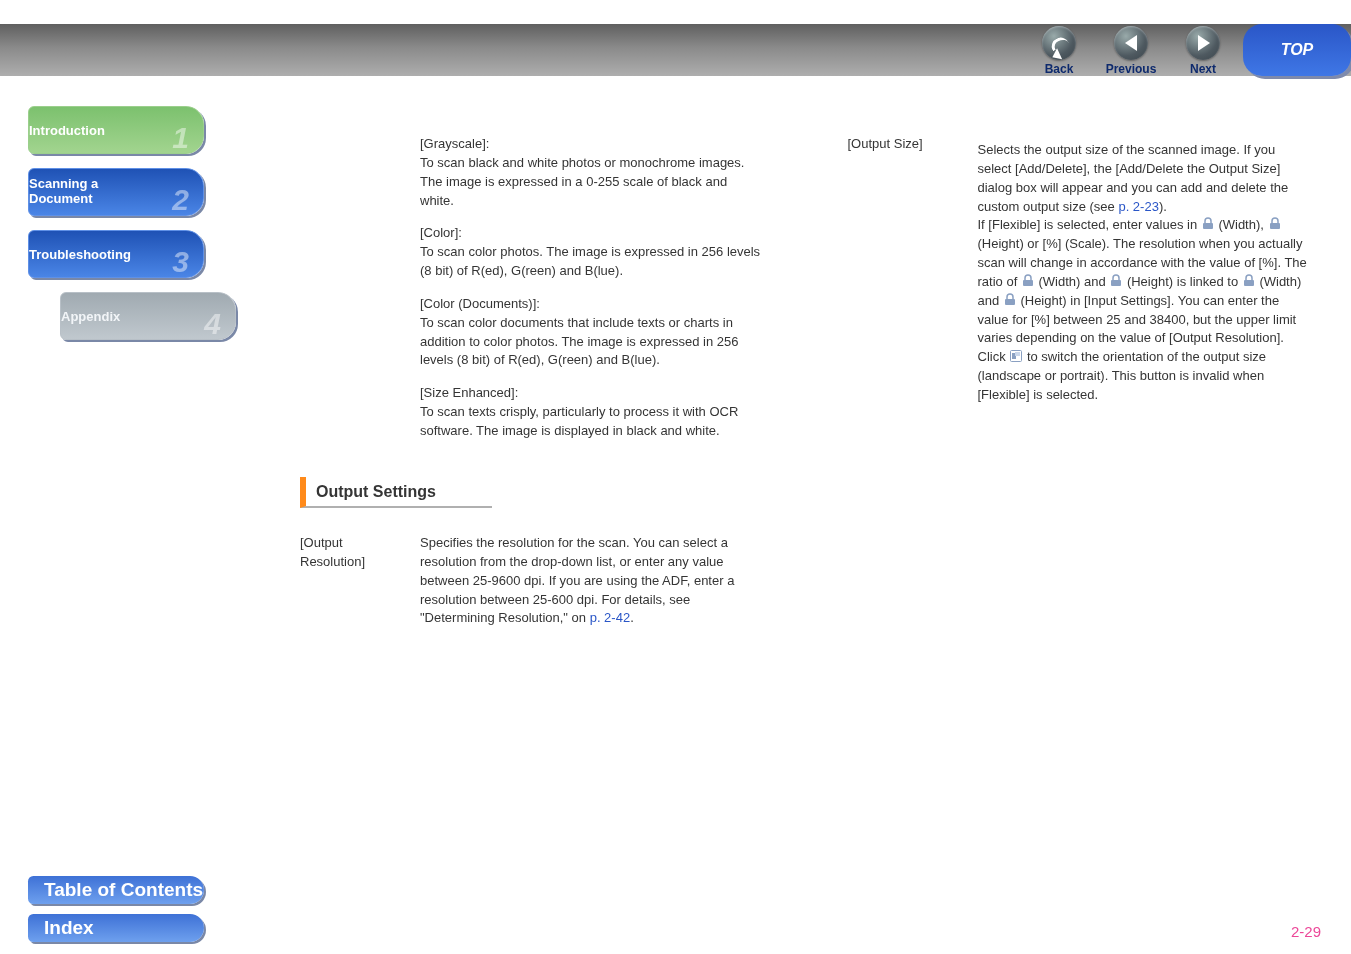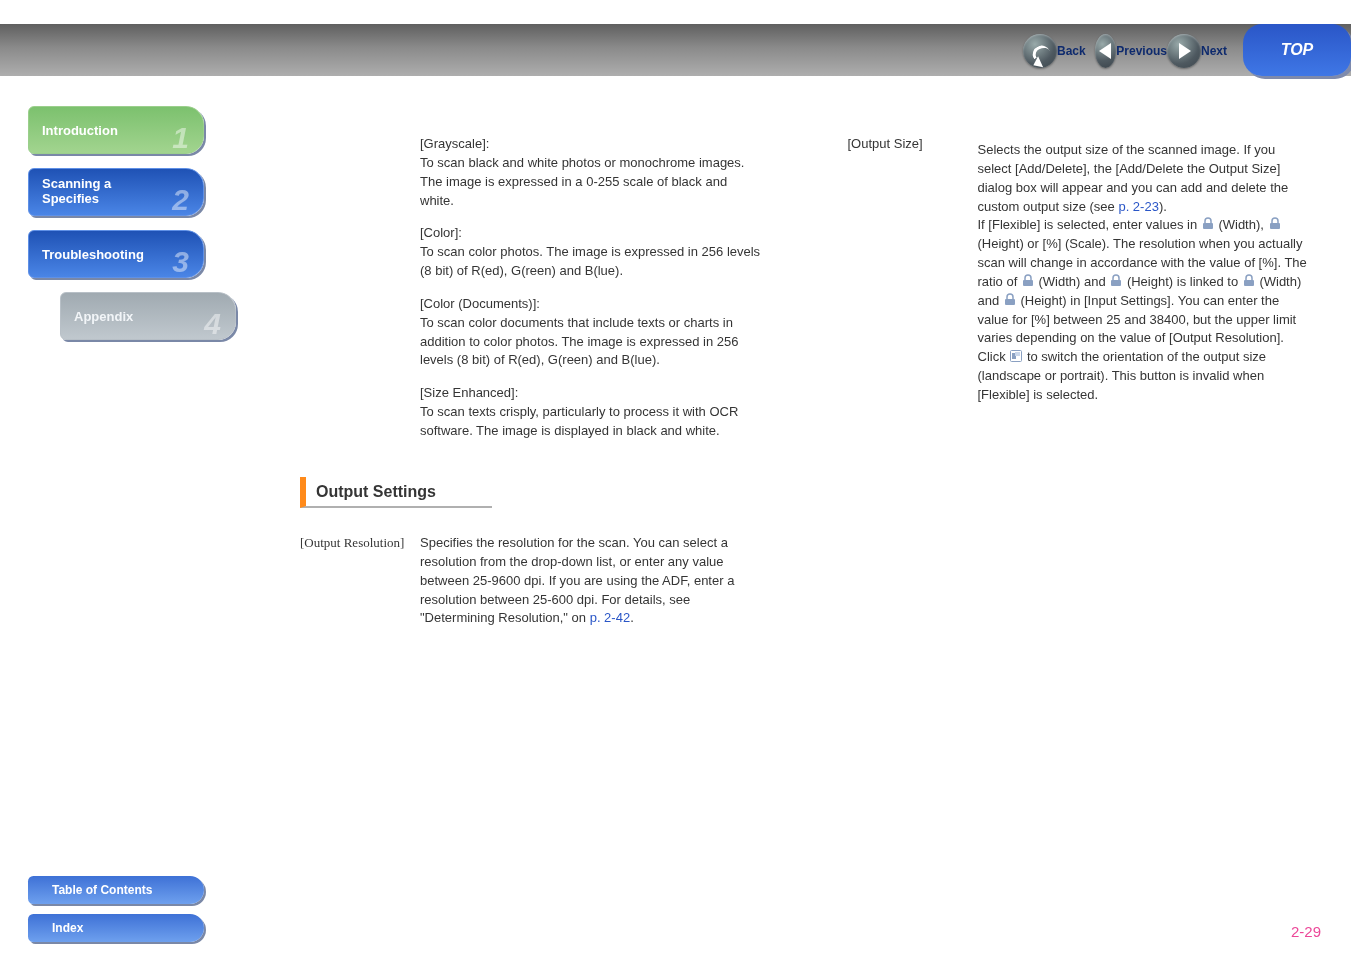--- a/index.html
+++ b/index.html
@@ -7,67 +7,67 @@
   .page { position: relative; width: 1351px; height: 954px; background: #fff; overflow: hidden; }
 
   .topbar-white { position: absolute; left: 0; right: 0; top: 0; height: 24px; background: #fff; }
   .topbar-dark {
     position: absolute; left: 0; right: 0; top: 24px; height: 52px;
     background: linear-gradient(180deg, #5f5f5f 0%, #8a8a8a 45%, #aeaeae 100%);
   }
   .topbar-bottom { position: absolute; left:0; right:0; top:76px; height:28px; background:#fff; }
 
   .top-controls { position: absolute; top: 24px; right: 0; height: 52px; display: flex; align-items: center; }
-  .nav-btn { display: flex; flex-direction: row; align-items: center; justify-content: flex-start; width: 72px; height: 52px; cursor: pointer; }
+  .nav-btn { display: flex; flex-direction: column; align-items: center; justify-content: flex-start; width: 72px; height: 52px; cursor: pointer; }
   .circle-btn {
     width: 34px; height: 34px; border-radius: 50%;
     background: radial-gradient(circle at 35% 30%, #9aa, #4e5960 60%, #3a434a);
     display: flex; align-items: center; justify-content: center; color: #fff;
     box-shadow: inset 0 1px 2px rgba(255,255,255,.35), 0 1px 2px rgba(0,0,0,.35);
     margin-top: 2px;
   }
   .nav-label { color: #0e2a6d; font-weight: bold; font-size: 12px; margin-top: 2px; }
   .top-tag {
     width: 108px; height: 52px; background: linear-gradient(180deg, #2a56c7, #3f77e6);
     display: flex; align-items: center; justify-content: center;
     color: #fff; font-weight: bold; font-size: 16px; font-style: italic;
     border-top-right-radius: 6px; border-bottom-right-radius: 6px;
     box-shadow: 3px 3px 0 #7e8aac; cursor: pointer; margin-left: 4px; border-radius: 19px;
   }
 
   .sidebar { position: absolute; left: 28px; top: 106px; width: 188px; }
   .book-tab {
     position: relative; width: 176px; height: 48px; margin-bottom: 14px;
     border-radius: 6px 18px 18px 6px;
-    display: flex; align-items: center; padding-left: 13px;
+    display: flex; align-items: center; padding-left: 0;
     color: #fff; font-weight: bold; font-size: 13px;
     box-shadow: 2px 2px 0 #7a88a7; cursor: pointer;
   }
   .book-tab-multi { line-height: 1.15; }
   .book-number { position: absolute; right: 14px; bottom: -2px; font-size: 30px; font-style: italic;
     color: rgba(255,255,255,.45); font-weight: bold; }
   .bt-intro { background: linear-gradient(180deg, #7cc16e, #a2d48f); border:1px solid #9bcf8c; }
   .bt-scan { background: linear-gradient(180deg, #1f52b5, #4a85e6); border:1px solid #5f90e6; }
   .bt-trouble { background: linear-gradient(180deg, #1f52b5, #4a85e6); border:1px solid #5f90e6; }
   .bt-appendix { background: linear-gradient(180deg, #a0aab1, #c0c8ce); border:1px solid #b8c0c7; color: #f2f5f8; margin-left: 32px;}
 
   .sidebar-bottom { position: absolute; left: 28px; bottom: 12px; width: 188px; }
   .sb-btn {
     width: 176px; height: 28px; margin-top: 10px;
     border-radius: 6px 16px 16px 6px;
-    display: flex; align-items: center; padding-left: 24px;
-    color: #fff; font-weight: bold; font-size: 12px; cursor: pointer;
+    display: flex; align-items: center; padding-left: 16px;
+    color: #fff; font-weight: bold; font-size: 19px; cursor: pointer;
     background: linear-gradient(180deg, #3e71d6, #6ea0ee);
     box-shadow: 2px 2px 0 #7a88a7;
   }
 
   .content { position: absolute; left: 300px; top: 135px; right: 40px; bottom: 60px; display: flex; gap: 84px; font-size: 13px; line-height: 1.45; }
   .col { flex: 1 1 0; }
   .col-left { display: flex; }
-  .label-col { width: 120px; padding-right: 12px; font-family: Liberation Serif, serif; }
+  .label-col { width: 120px; padding-right: 12px; }
   .text-col { flex: 1; }
 
   .para { margin-bottom: 14px; }
   .term { }
 
   .section-h-wrap { margin: 22px 0 26px 0; }
   .section-h {
     display: inline-block; font-size: 16px; font-weight: bold; color: #353535;
     border-left: 6px solid #ff8a1a; padding: 3px 0 3px 10px;
     border-bottom: 2px solid #b0b0b0; padding-right: 56px;
@@ -124,21 +124,21 @@
     </div>
   </div>
 
   <div class="sidebar">
     <div class="book-tab bt-intro">
       <span>Introduction</span>
       <span class="book-number">1</span>
     </div>
     <div class="book-tab bt-scan book-tab-multi">
       <span>
-        <span>Scanning a</span><br><span>Specifies</span>
+        <span>Scanning a</span><br><span>Document</span>
       </span>
       <span class="book-number">2</span>
     </div>
     <div class="book-tab bt-trouble">
       <span>Troubleshooting</span>
       <span class="book-number">3</span>
     </div>
     <div class="book-tab bt-appendix">
       <span>Appendix</span>
       <span class="book-number">4</span>

